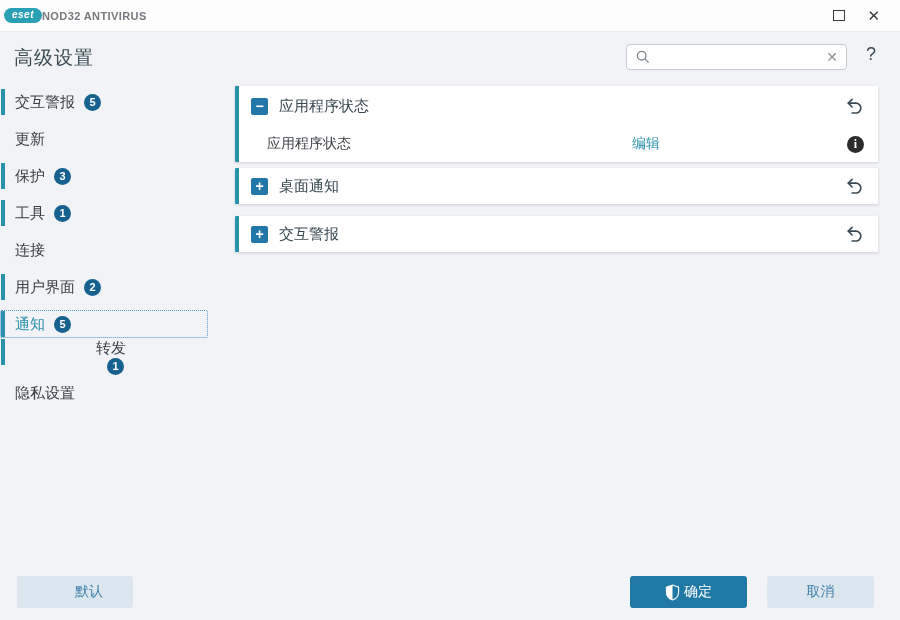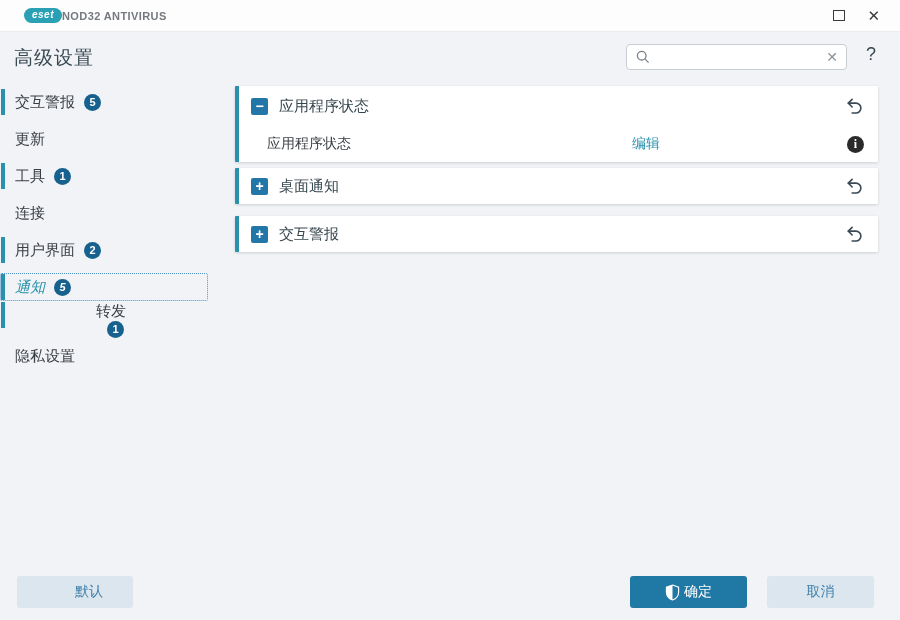--- a/index.html
+++ b/index.html
@@ -3,21 +3,21 @@
 <meta charset="utf-8">
 <style>
   * { margin:0; padding:0; box-sizing:border-box; }
   html,body { width:900px; height:620px; overflow:hidden; }
   body { font-family:"Liberation Sans","DejaVu Sans",sans-serif; background:#f1f3f6; }
   .window { position:relative; width:900px; height:620px; background:#f1f3f6; }
 
   
   .titlebar { position:absolute; top:0; left:0; width:900px; height:32px; background:#fdfdfd;
               display:flex; align-items:center; border-bottom:1px solid #ececec; }
-  .eset-logo { margin-left:24px; background:#2aa0b4; color:#fff; border-radius:9px;
+  .eset-logo { margin-left:4px; background:#2aa0b4; color:#fff; border-radius:9px;
                font-size:10px; font-weight:bold; font-style:italic; letter-spacing:.5px;
                padding:2px 8px 3px 8px; line-height:1; }
   .product-name { font-size:11px; font-weight:bold; color:#75797e; letter-spacing:.4px; }
   .win-controls { margin-left:auto; display:flex; align-items:center; gap:22px; padding-right:20px; }
   .btn-max { width:12px; height:11px; border:1.4px solid #3a3a3a; display:inline-block; cursor:pointer; }
   .btn-close { font-size:15px; color:#3a3a3a; cursor:pointer; line-height:1; }
 
   
   .page-title { position:absolute; left:14px; top:45px; font-size:19px; color:#3a4a52; letter-spacing:1px; }
   .search-box { position:absolute; left:626px; top:44px; width:221px; height:26px; background:#fff;
@@ -26,21 +26,21 @@
   .search-clear { color:#8d9398; font-size:14px; cursor:pointer; line-height:1; padding-left:6px; }
   .help-mark { position:absolute; left:860px; top:44px; width:22px; text-align:center;
                font-size:18px; color:#37474f; cursor:pointer; }
 
   
   .sidebar { position:absolute; left:0; top:88px; width:208px; }
   .side-item { position:relative; height:28px; margin-bottom:9px; display:flex; align-items:center;
                padding-left:14px; font-size:15px; color:#3a3f44; cursor:pointer;
                border:1px dotted transparent; border-radius:2px; }
   .side-item.marked::before { content:""; position:absolute; left:0; top:0; bottom:0; width:3.5px; background:#2a91ac; }
-  .side-item.selected { color:#2a91ac; border-color:#4f94c9;font-style:italic; }
+  .side-item.selected { color:#2a91ac; border-color:#4f94c9; }
   .badge { margin-left:9px; min-width:17px; height:17px; border-radius:9px; background:#17618f;
            color:#fff; font-size:11px; font-weight:bold; line-height:17px; text-align:center; padding:0 2px; }
   .side-item.tight { margin-bottom:0; }
   .side-item.after-tight { margin-bottom:13px;flex-direction:column; }
 
   
   .main { position:absolute; left:235px; top:86px; width:643px; }
   .panel { background:#fff; border-left:4px solid #2a91ac; box-shadow:0 1px 3px rgba(0,0,0,.15);
            border-radius:1px; margin-bottom:6px; }
   .panel.gap-lg { margin-bottom:12px; }
@@ -90,20 +90,24 @@
   </div>
   <div class="help-mark">?</div>
 
   <div class="sidebar">
     <div class="side-item marked">
       <span>交互警报</span>
       <span class="badge">5</span>
     </div>
     <div class="side-item">
       <span>更新</span>
+    </div>
+    <div class="side-item marked">
+      <span>保护</span>
+      <span class="badge">3</span>
     </div>
     <div class="side-item marked">
       <span>工具</span>
       <span class="badge">1</span>
     </div>
     <div class="side-item">
       <span>连接</span>
     </div>
     <div class="side-item marked">
       <span>用户界面</span>

